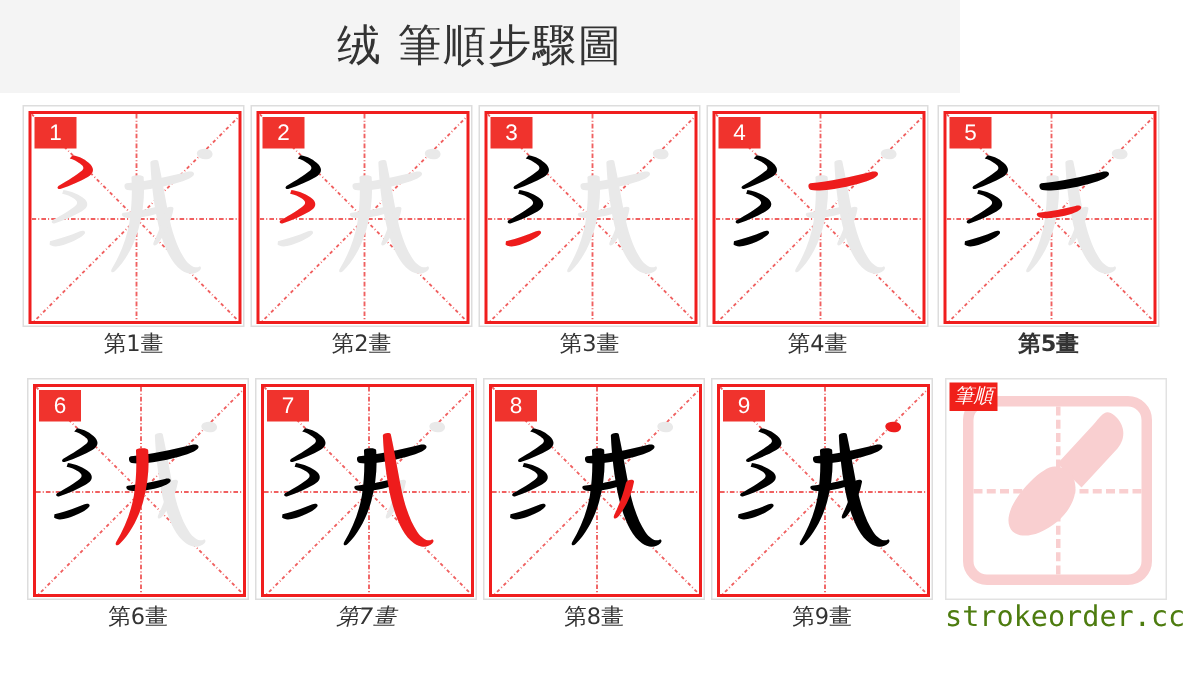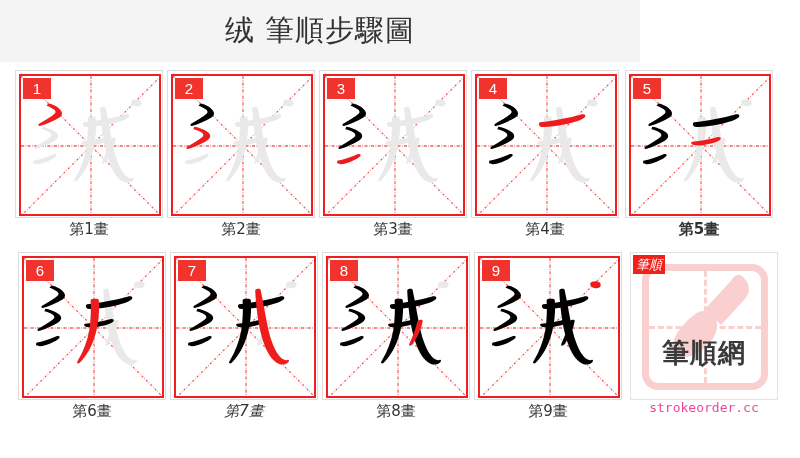--- a/index.html
+++ b/index.html
@@ -77,21 +77,21 @@
     font-style:italic;
   }
   #logo-word{
     position:absolute;width:100%;text-align:center;
     font-size:27px;color:#3a3a3a;font-weight:700;
     font-family:"DejaVu Sans","Liberation Sans",sans-serif;
     letter-spacing:1px;z-index:4;
   }
   #site-url{
     position:absolute;width:100%;text-align:center;
-    font-size:13px;color:#ec4899;
+    font-size:19px;color:#4d7c0f;
     font-family:"DejaVu Sans Mono","Liberation Mono",monospace;
     letter-spacing:0px;
   }
 </style>
 </head>
 <body>
 
 <div id="header">
   <div id="page-title">绒  筆順步驟圖</div>
 </div>
@@ -422,18 +422,17 @@
     </div>
     <div id="logo-cell" style="left: 630px; top: 0px; width: 148px;">
       <div id="logo-box" style="top: 190px; width: 148px; height: 148px;">
         <div id="logo-frame" style="left: 11px; top: 11px; width: 126px; height: 126px;"></div>
         <div class="logo-dash-v" style="left: 73px; top: 18px; height: 112px;"></div>
         <div class="logo-dash-h" style="top: 73px; left: 18px; width: 112px;"></div>
         <svg width="148" height="148" viewBox="0 0 148 148" style="position: absolute; left: 0px; top: 0px;">
           <path d="M 112 24 C 119 30 120 39 114 46 L 90 72 L 74 56 L 98 30 C 104 23 106 19 112 24 Z" fill="#f9cfd0"></path>
           <path d="M 72 58 C 80 58 86 64 86 72 C 86 84 76 96 62 102 C 52 106 44 104 42 98 C 39 90 46 78 56 68 C 62 62 68 58 72 58 Z" fill="#f9cfd0"></path>
         </svg>
-        <div id="logo-word" style="top: 82px;">筆順網</div>
         <div id="logo-badge">筆順</div>
       </div>
       <div id="site-url" style="top: 338px;">strokeorder.cc</div>
     </div>
   </div>
 
 </body></html>

